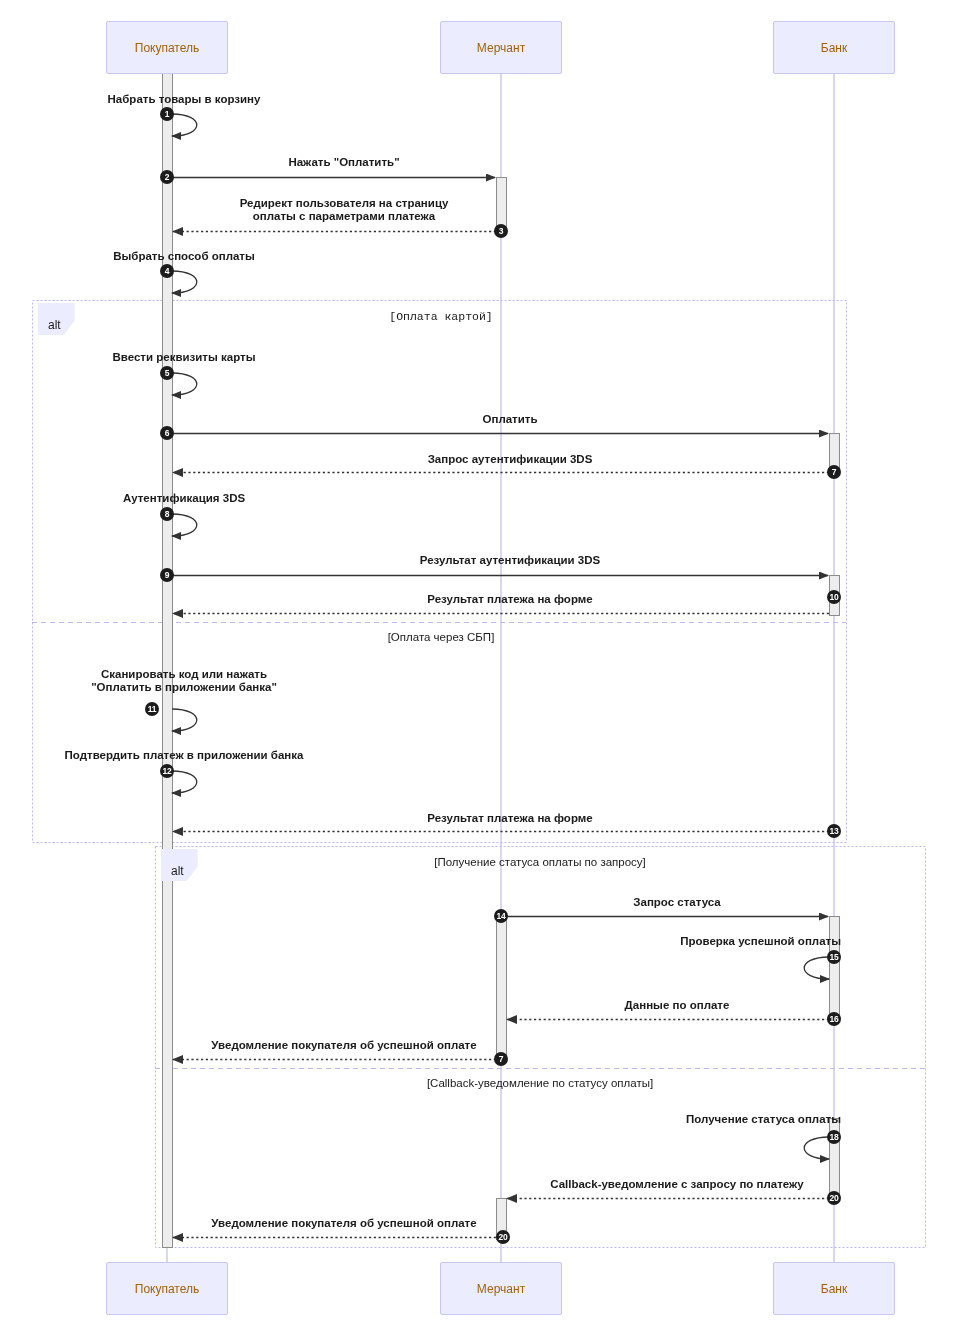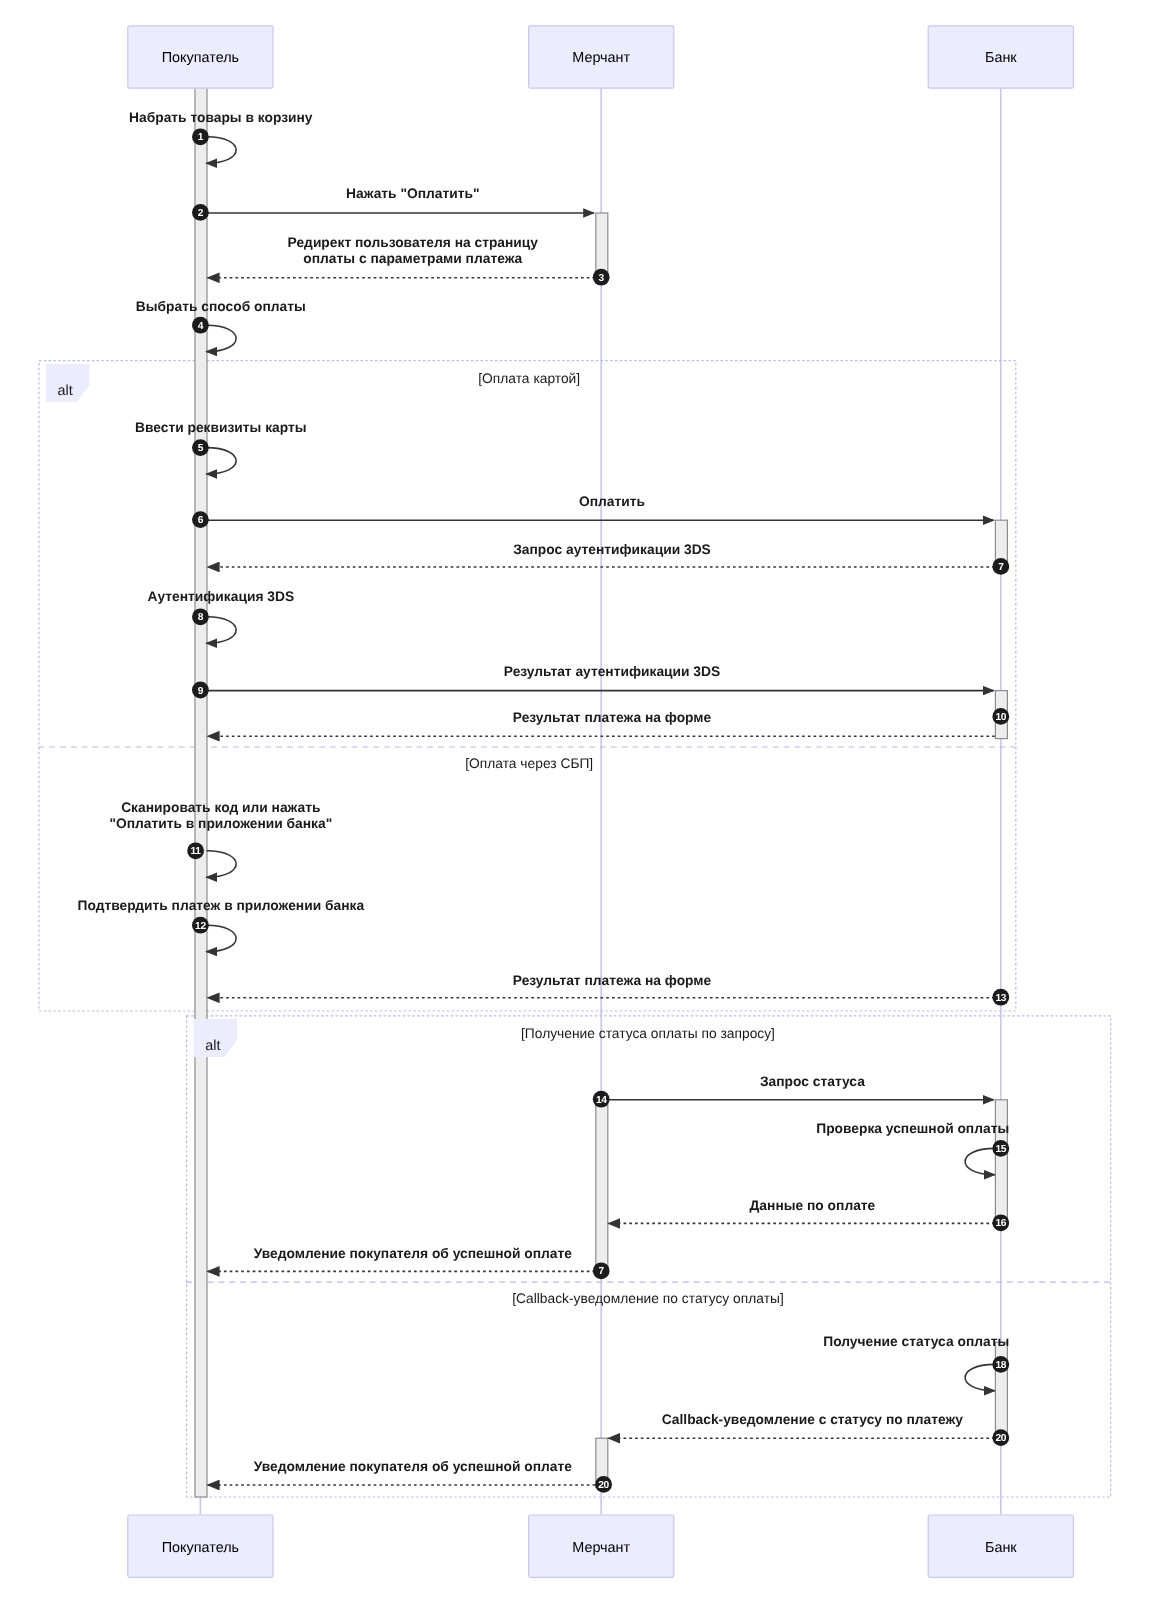--- a/index.html
+++ b/index.html
@@ -2,21 +2,21 @@
 <html><head>
 <meta charset="utf-8">
 <style>
   html,body{margin:0;padding:0;background:#ffffff;}
   body{width:967px;height:1332px;font-family:"Liberation Sans","DejaVu Sans",sans-serif;}
   #stage{position:relative;width:967px;height:1332px;overflow:hidden;background:#fff;}
   #svgroot{position:absolute;left:0;top:0;}
   .actor-box{
     position:absolute;background:#ECECFF;border:1px solid #C7C7F0;
     border-radius:2px;display:flex;align-items:center;justify-content:center;
-    font-size:12px;color:#000000;box-sizing:border-box;
+    font-size:12px;color:#a16207;box-sizing:border-box;
   }
   .msg-label{
     position:absolute;font-size:11.5px;font-weight:bold;color:#1a1a1a;
     text-align:center;white-space:pre;line-height:13px;padding-left:20px;
   }
   .alt-label{
     position:absolute;background:#ECECFF;color:#1a1a1a;font-size:12px;
     padding:15px 14px 3px 10px;
     clip-path:polygon(0 0,100% 0,100% 55%,calc(100% - 11px) 100%,0 100%);
     box-sizing:border-box;
@@ -82,21 +82,21 @@
         <line x1="506" y1="916.5" x2="828" y2="916.5" stroke="#333333" stroke-width="1.3" marker-end="url(#arrowFull)"></line>
         <path d="M829,957 C796,957 796,979 829,979" fill="none" stroke="#333333" stroke-width="1.3" marker-end="url(#arrowFull)"></path>
         <line x1="829" y1="1019.5" x2="507" y2="1019.5" stroke="#333333" stroke-width="1.3" marker-end="url(#arrowOpen)" stroke-dasharray="2.2,2.6"></line>
         <line x1="496" y1="1059.5" x2="173" y2="1059.5" stroke="#333333" stroke-width="1.3" marker-end="url(#arrowOpen)" stroke-dasharray="2.2,2.6"></line>
         <path d="M829,1137 C796,1137 796,1159 829,1159" fill="none" stroke="#333333" stroke-width="1.3" marker-end="url(#arrowFull)"></path>
         <line x1="829" y1="1198.5" x2="507" y2="1198.5" stroke="#333333" stroke-width="1.3" marker-end="url(#arrowOpen)" stroke-dasharray="2.2,2.6"></line>
         <line x1="496" y1="1237.5" x2="173" y2="1237.5" stroke="#333333" stroke-width="1.3" marker-end="url(#arrowOpen)" stroke-dasharray="2.2,2.6"></line>
       </g>
   </svg>
   <div id="overlay">
-      <div class="alt-cond" style="left: 441px; top: 310px; transform: translateX(-50%);">[Оплата картой]</div>
+      <div class="alt-cond" style="left: 441px; top: 310px; transform: translateX(-50%); font-family: Liberation Mono, monospace;">[Оплата картой]</div>
       <div class="alt-cond" style="left: 441px; top: 631px; transform: translateX(-50%); text-align: center;">[Оплата через СБП]</div>
       <div class="alt-label" style="left: 38px; top: 303px;">alt</div>
       <div class="alt-cond" style="left: 540px; top: 856px; transform: translateX(-50%);">[Получение статуса оплаты по запросу]</div>
       <div class="alt-cond" style="left: 540px; top: 1077px; transform: translateX(-50%);">[Callback-уведомление по статусу оплаты]</div>
       <div class="alt-label" style="left: 161px; top: 849px;">alt</div>
       <div class="msg-label" style="left: 174px; top: 93px; transform: translateX(-50%);">Набрать товары в корзину</div>
       <div class="seqnum" style="left: 160px; top: 107px;">1</div>
       <div class="msg-label" style="left: 334px; top: 156px; transform: translateX(-50%);">Нажать "Оплатить"</div>
       <div class="seqnum" style="left: 160px; top: 170px;">2</div>
       <div class="msg-label" style="left: 334px; top: 197px; transform: translateX(-50%);">Редирект пользователя на страницу
@@ -111,36 +111,36 @@
       <div class="msg-label" style="left: 500px; top: 453px; transform: translateX(-50%);">Запрос аутентификации 3DS</div>
       <div class="seqnum" style="left: 827px; top: 465px;">7</div>
       <div class="msg-label" style="left: 174px; top: 492px; transform: translateX(-50%);">Аутентификация 3DS</div>
       <div class="seqnum" style="left: 160px; top: 507px;">8</div>
       <div class="msg-label" style="left: 500px; top: 554px; transform: translateX(-50%);">Результат аутентификации 3DS</div>
       <div class="seqnum" style="left: 160px; top: 568px;">9</div>
       <div class="msg-label" style="left: 500px; top: 593px; transform: translateX(-50%);">Результат платежа на форме</div>
       <div class="seqnum" style="left: 827px; top: 590px;">10</div>
       <div class="msg-label" style="left: 174px; top: 668px; transform: translateX(-50%);">Сканировать код или нажать
 "Оплатить в приложении банка"</div>
-      <div class="seqnum" style="left: 156px; top: 702px;">11</div>
+      <div class="seqnum" style="left: 145px; top: 702px;">11</div>
       <div class="msg-label" style="left: 174px; top: 749px; transform: translateX(-50%);">Подтвердить платеж в приложении банка</div>
       <div class="seqnum" style="left: 160px; top: 764px;">12</div>
       <div class="msg-label" style="left: 500px; top: 812px; transform: translateX(-50%);">Результат платежа на форме</div>
       <div class="seqnum" style="left: 827px; top: 824px;">13</div>
       <div class="msg-label" style="left: 667px; top: 896px; transform: translateX(-50%);">Запрос статуса</div>
       <div class="seqnum" style="left: 494px; top: 909px;">14</div>
       <div class="msg-label" style="left: 841px; top: 935px; transform: translateX(-100%);">Проверка успешной оплаты</div>
       <div class="seqnum" style="left: 827px; top: 950px;">15</div>
       <div class="msg-label" style="left: 667px; top: 999px; transform: translateX(-50%);">Данные по оплате</div>
       <div class="seqnum" style="left: 827px; top: 1012px;">16</div>
       <div class="msg-label" style="left: 334px; top: 1039px; transform: translateX(-50%);">Уведомление покупателя об успешной оплате</div>
       <div class="seqnum" style="left: 494px; top: 1052px;">7</div>
       <div class="msg-label" style="left: 841px; top: 1113px; transform: translateX(-100%);">Получение статуса оплаты</div>
       <div class="seqnum" style="left: 827px; top: 1130px;">18</div>
-      <div class="msg-label" style="left: 667px; top: 1178px; transform: translateX(-50%);">Callback-уведомление с статусу по платежу</div>
+      <div class="msg-label" style="left: 667px; top: 1178px; transform: translateX(-50%);">Callback-уведомление с запросу по платежу</div>
       <div class="seqnum" style="left: 827px; top: 1191px;">20</div>
       <div class="msg-label" style="left: 334px; top: 1217px; transform: translateX(-50%);">Уведомление покупателя об успешной оплате</div>
       <div class="seqnum" style="left: 496px; top: 1230px;">20</div>
     </div>
 <div class="actor-box" style="left: 106px; top: 21px; width: 122px; height: 53px;">
       <span>Покупатель</span>
     </div>
     <div class="actor-box" style="left: 106px; top: 1262px; width: 122px; height: 53px;">
       <span>Покупатель</span>
     </div>

